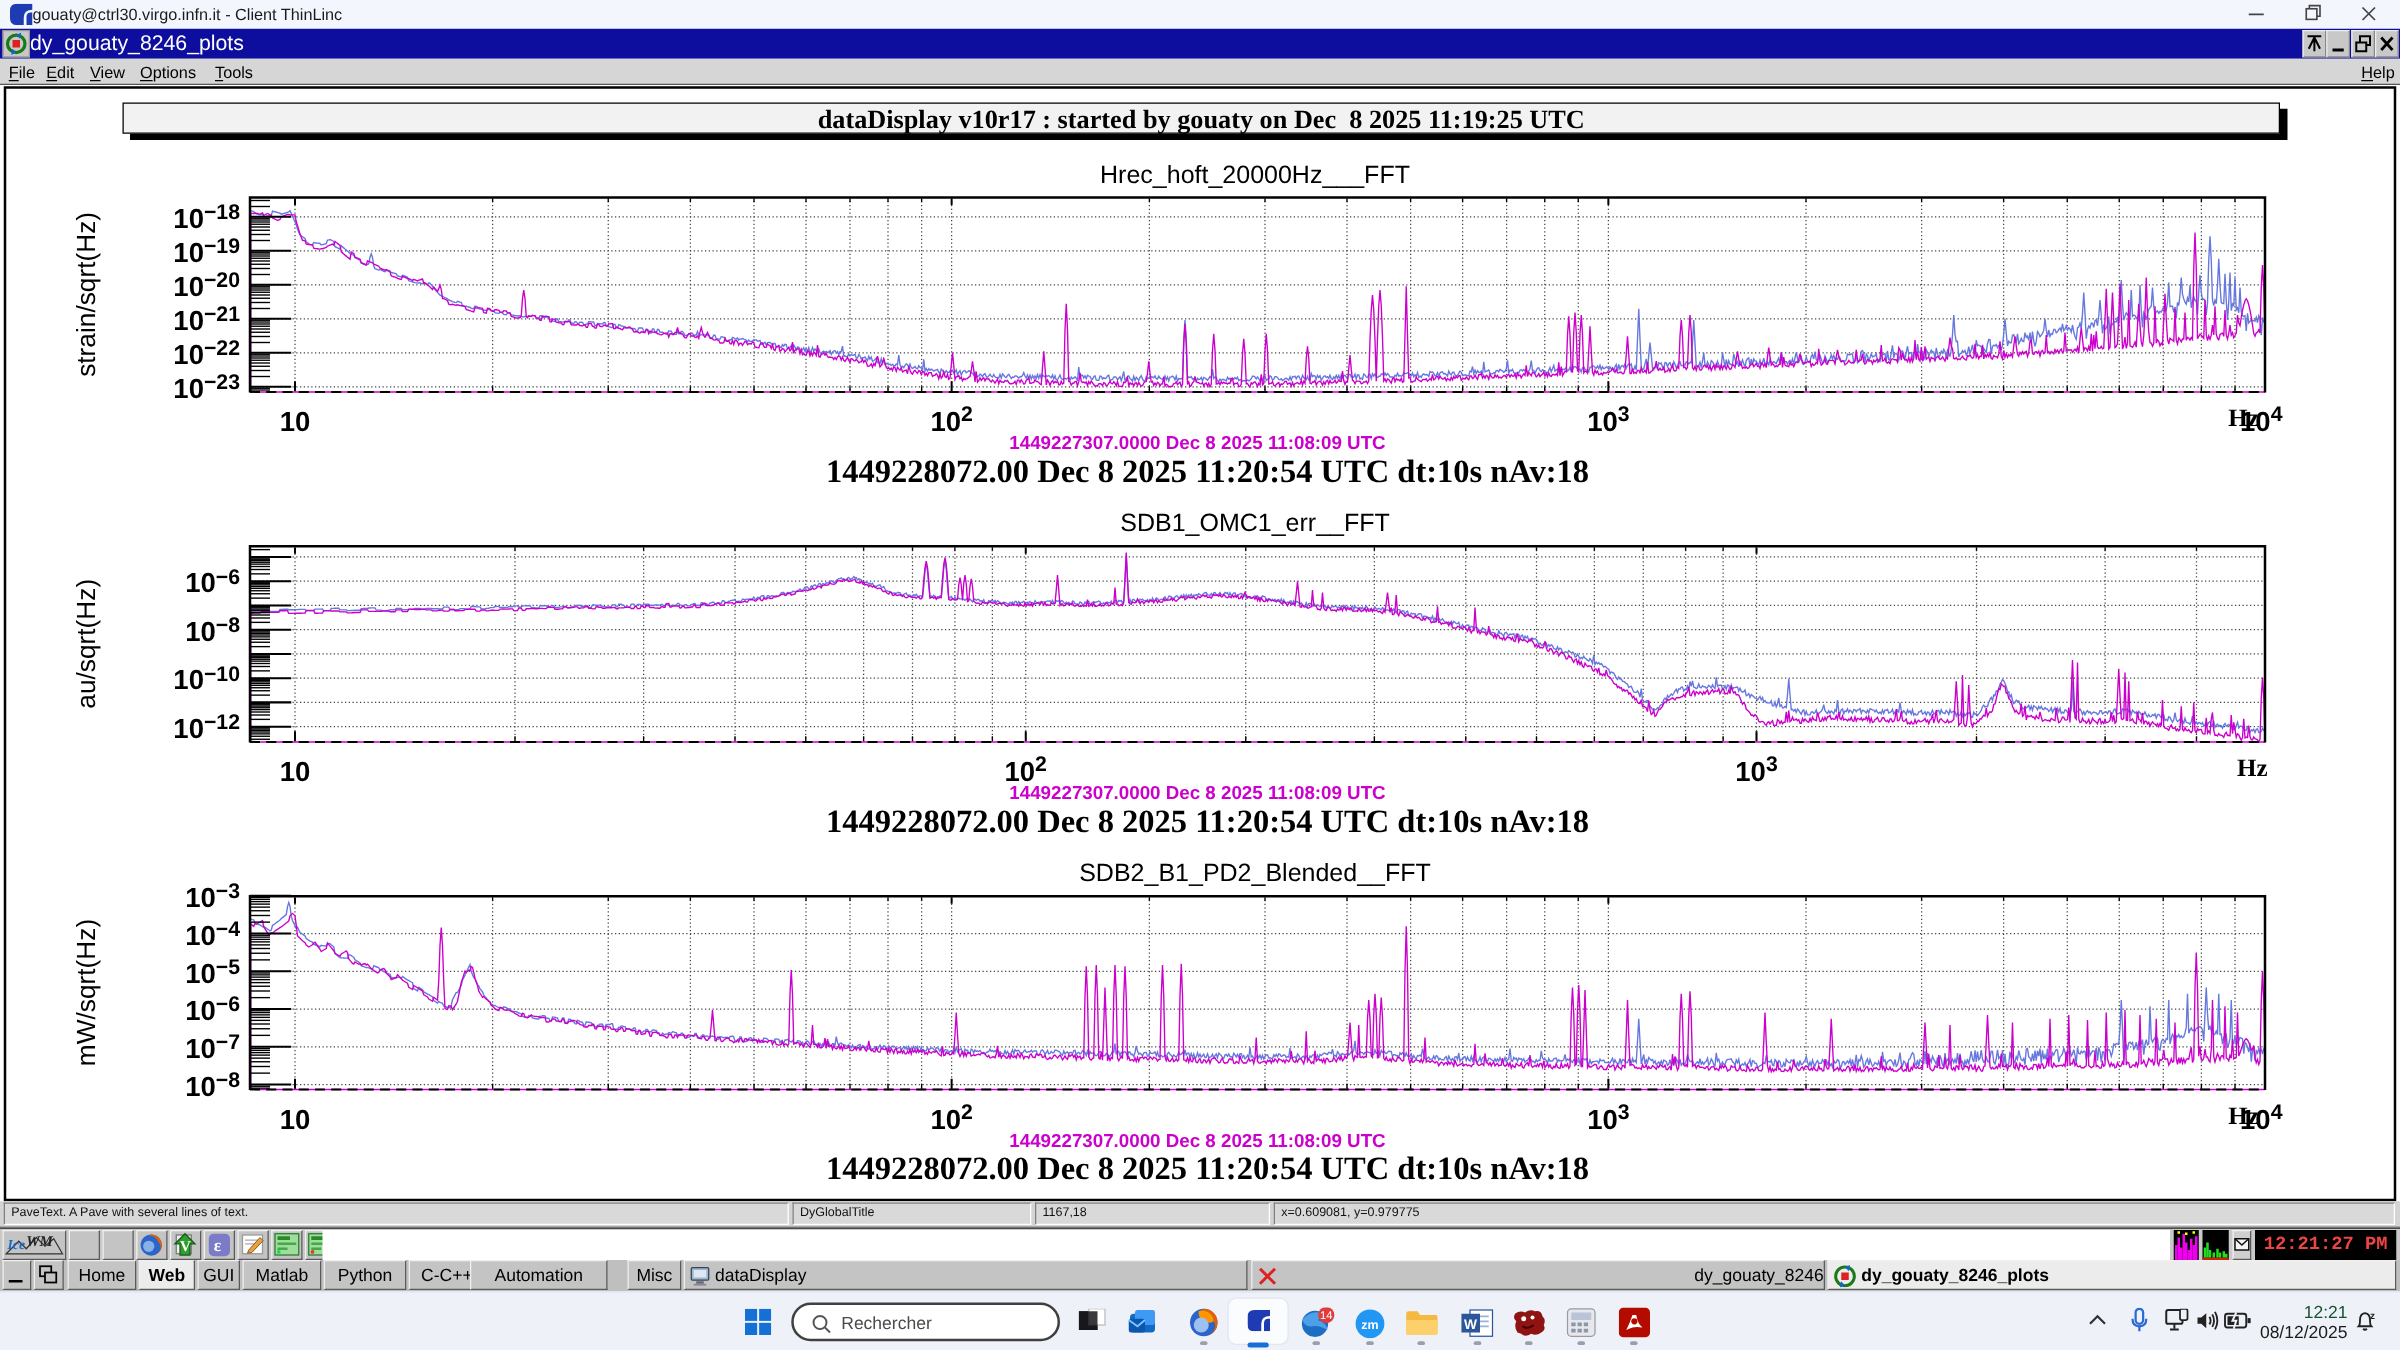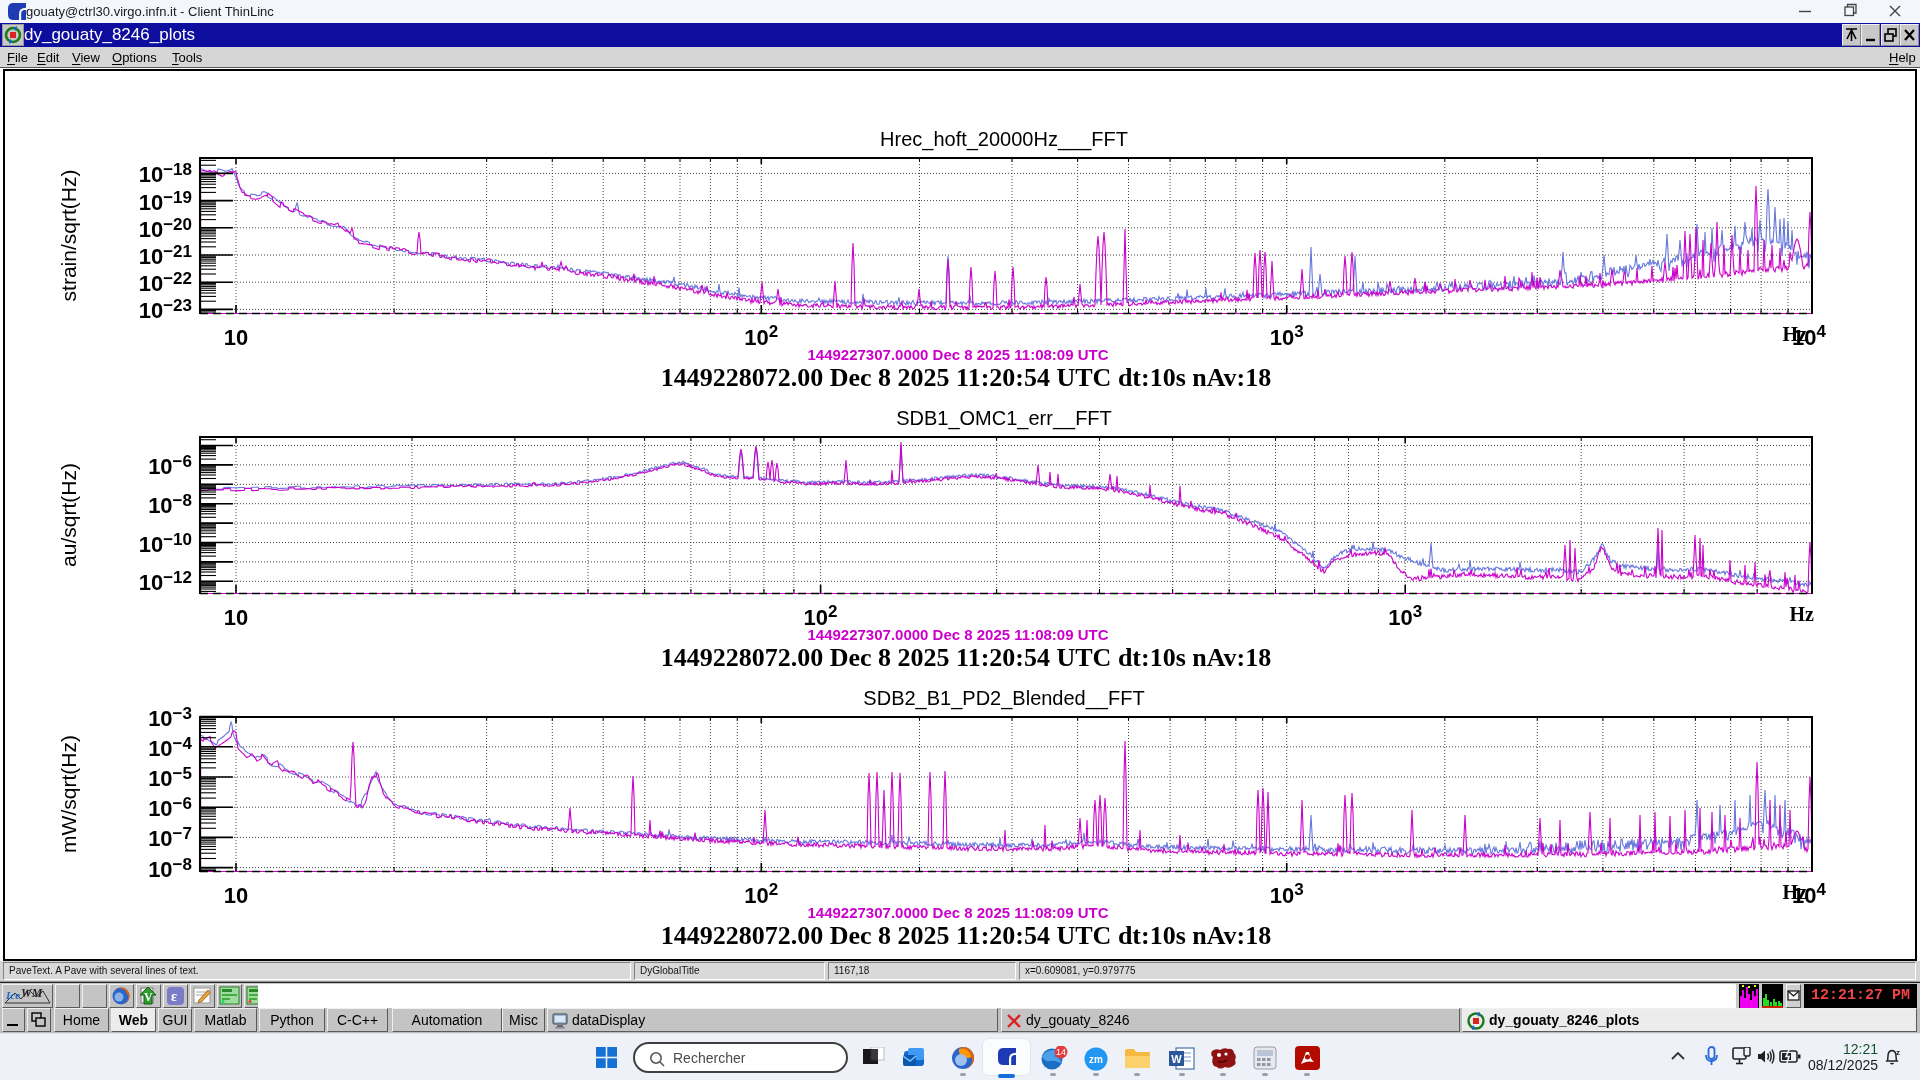--- a/index.html
+++ b/index.html
@@ -86,20 +86,21 @@
 </div>
 <div id="row3" class="abs">
  <span style="left:7px"><u>F</u>ile</span>
  <span style="left:37px"><u>E</u>dit</span>
  <span style="left:72px"><u>V</u>iew</span>
  <span style="left:112px"><u>O</u>ptions</span>
  <span style="left:172px"><u>T</u>ools</span>
  <span style="left:1889px"><u>H</u>elp</span>
 </div>
 <div id="canvas" class="abs"></div>
+<div id="hdrbox" class="abs">dataDisplay v10r17 : started by gouaty on Dec&nbsp;&nbsp;8 2025 11:19:25 UTC</div>
 <svg class="plot" style="top:120px" width="1920" height="280">
 <line x1="236.0" y1="38.0" x2="236.0" y2="193.0" class="grid"></line>
 <line x1="394.1" y1="38.0" x2="394.1" y2="193.0" class="grid"></line>
 <line x1="486.6" y1="38.0" x2="486.6" y2="193.0" class="grid"></line>
 <line x1="552.3" y1="38.0" x2="552.3" y2="193.0" class="grid"></line>
 <line x1="603.2" y1="38.0" x2="603.2" y2="193.0" class="grid"></line>
 <line x1="644.8" y1="38.0" x2="644.8" y2="193.0" class="grid"></line>
 <line x1="680.0" y1="38.0" x2="680.0" y2="193.0" class="grid"></line>
 <line x1="710.4" y1="38.0" x2="710.4" y2="193.0" class="grid"></line>
 <line x1="737.3" y1="38.0" x2="737.3" y2="193.0" class="grid"></line>
@@ -689,30 +690,30 @@
  <div class="wbtn" style="left:27px;width:24px"><svg width="22" height="22">
           <rect x="4" y="4" width="9" height="8" fill="none" stroke="#000" stroke-width="1.4"></rect>
           <rect x="8" y="9" width="9" height="8" fill="#c4c4c4" stroke="#000" stroke-width="1.4"></rect>
         </svg></div>
  <div class="wbtn" style="left:54px;width:55px">Home</div>
  <div class="wbtn active" style="left:111px;width:45px">Web</div>
  <div class="wbtn" style="left:158px;width:34px">GUI</div>
  <div class="wbtn" style="left:194px;width:63px">Matlab</div>
  <div class="wbtn" style="left:259px;width:66px">Python</div>
  <div class="wbtn" style="left:327px;width:61px">C-C++</div>
- <div class="wbtn" style="left:392px;width:110px">Automation</div>
+ <div class="wbtn" style="left:376px;width:110px">Automation</div>
  <div class="wbtn" style="left:502px;width:43px">Misc</div>
  <div class="wbtn" style="left:547px;width:451px;text-align:left;padding-left:24px">
   <svg class="abs" style="left:4px;top:4px" width="17" height="16">
           <rect x="1" y="1" width="14" height="10" rx="1" fill="#9fb6cd" stroke="#345"></rect>
           <rect x="3" y="3" width="10" height="6" fill="#dde8f4"></rect>
           <rect x="5" y="12" width="6" height="2" fill="#667"></rect>
           <rect x="3" y="14" width="10" height="1.5" fill="#889"></rect>
         </svg>dataDisplay</div>
- <div class="wbtn" style="left:1001px;width:459px;text-align:left;padding-left:24px">
+ <div class="wbtn" style="left:1001px;width:459px;text-align:right;padding-left:24px">
   <svg class="abs" style="left:4px;top:4px" width="17" height="16">
           <path d="M2 2 L14 14 M14 2 L2 14" stroke="#dd2222" stroke-width="2.4"></path>
         </svg>dy_gouaty_8246</div>
  <div class="wbtn active" style="left:1462px;width:455px;text-align:left;padding-left:26px">
   <svg class="abs" style="left:4px;top:3px" width="18" height="18">
           <circle cx="9" cy="9" r="7.5" fill="none" stroke="#1a7a1a" stroke-width="2.4"></circle>
           <path d="M9 1.5 L13 0 L12 5 Z" fill="#16c"></path>
           <path d="M9 16.5 L5 18 L6 13 Z" fill="#16c"></path>
           <rect x="6" y="6" width="6" height="6" fill="#d22"></rect>
         </svg>dy_gouaty_8246_plots</div>

